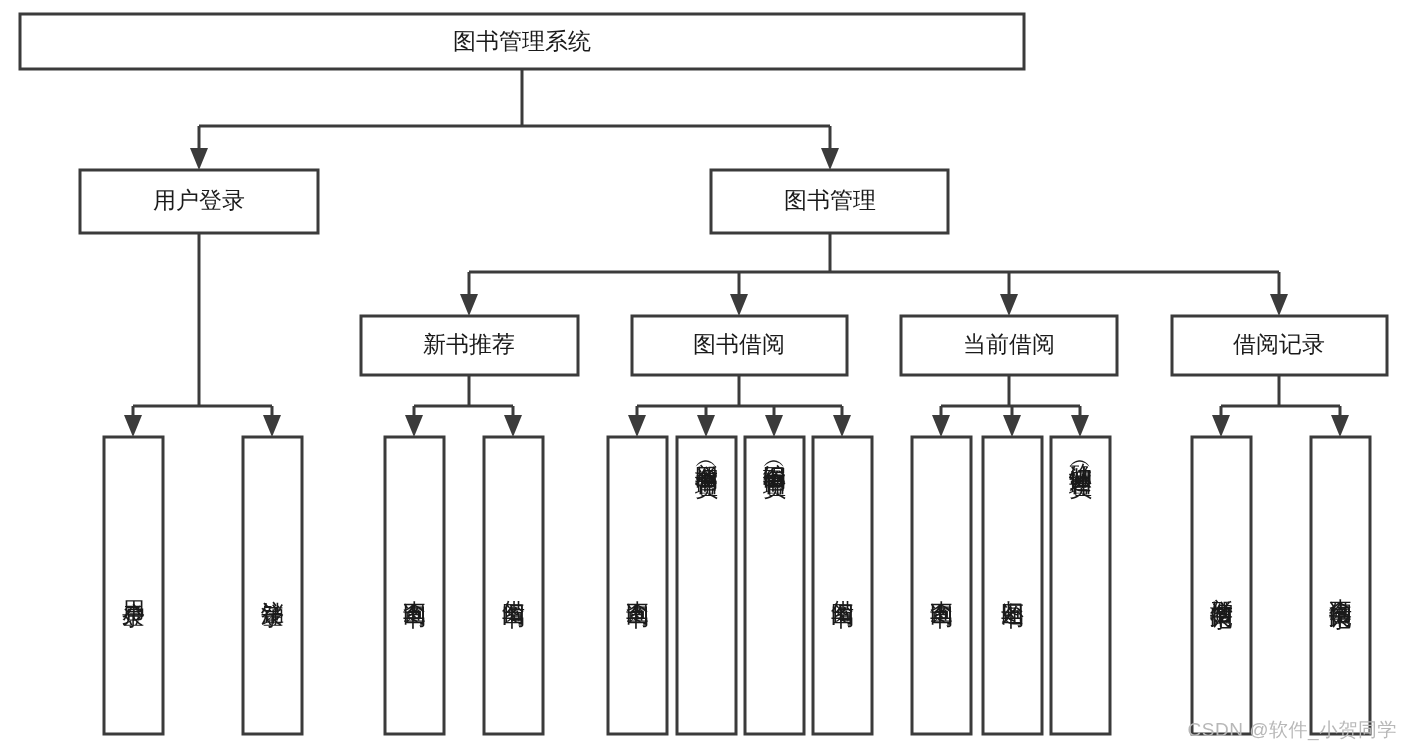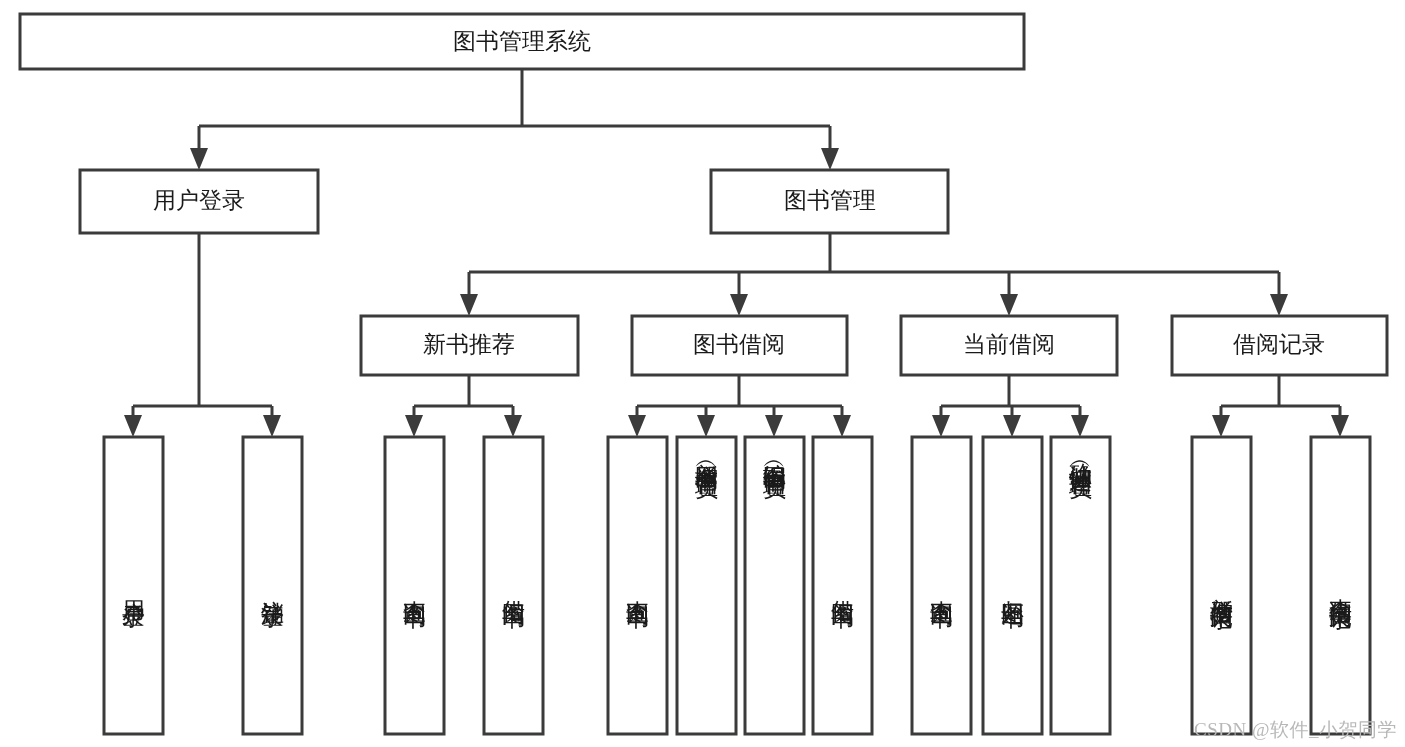--- a/index.html
+++ b/index.html
@@ -60,21 +60,21 @@
     display: flex;
     align-items: center;
     justify-content: center;
     white-space: nowrap;
     pointer-events: none;
   }
   #watermark {
     position: absolute;
     right: 8px;
     bottom: 4px;
-    font-family: Liberation Serif, serif;
+    font-family: Liberation Sans, sans-serif;
     font-size: 19px;
     color: #b8b8b8;
     letter-spacing: 0.5px;
     white-space: nowrap;
   }
 </style>
 </head>
 <body>
 
 <div id="diagram-root">

